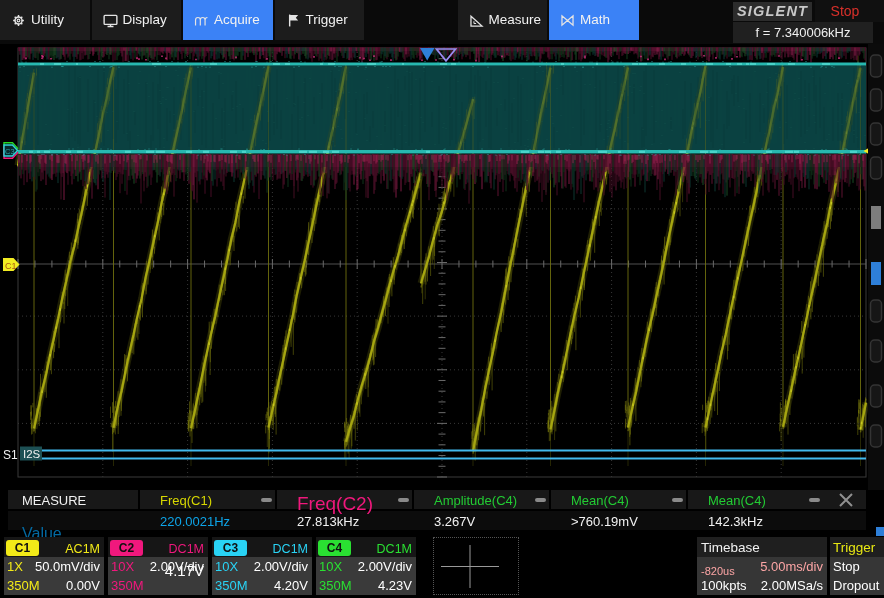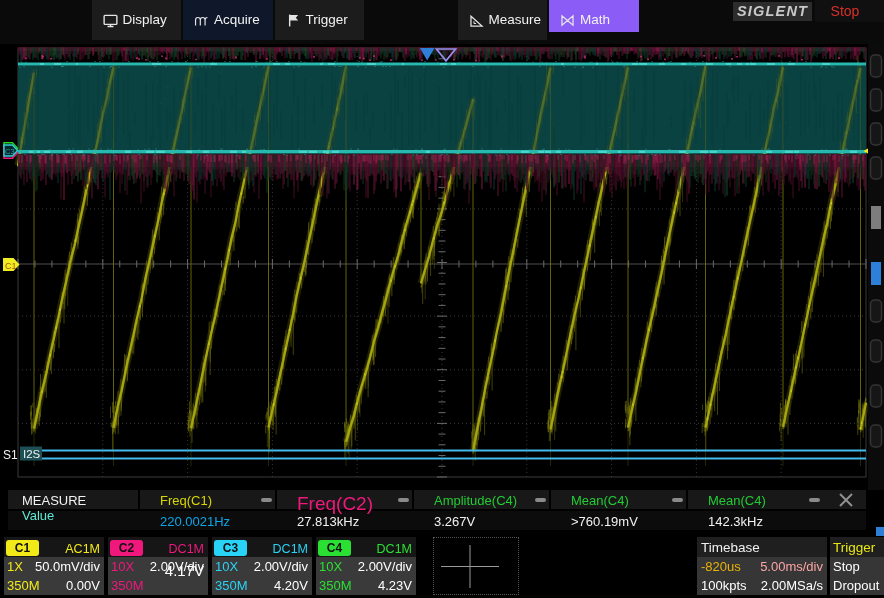--- a/index.html
+++ b/index.html
@@ -1,55 +1,64 @@
 <!DOCTYPE html>
 <html><head><meta charset="utf-8">
 <style>
 *{margin:0;padding:0;box-sizing:border-box}
 html,body{width:884px;height:598px;background:#000;overflow:hidden;font-family:"Liberation Sans",sans-serif}
 </style></head>
 <body>
 <div style="position:absolute;left:0;top:0;width:884px;height:44px;background:#0a0a0a">
+<div style="position:absolute;left:0.0px;top:0;width:89.5px;height:40px;background:#1c1c1c">
+<svg width="17" height="17" viewBox="0 0 20 20" style="position:absolute;left:10px;top:12px">
+        <path d="M10 6.2V3.5M10 16.5v-2.7M13.6 10H16.3M3.7 10H6.4M12.6 7.4l1.9-1.9M5.5 14.5l1.9-1.9M12.6 12.6l1.9 1.9M5.5 5.5l1.9 1.9" stroke="#e4e4e4" stroke-width="1.7" fill="none"></path>
+        <circle cx="10" cy="10" r="4.2" fill="none" stroke="#e4e4e4" stroke-width="1.7"></circle>
+        <circle cx="10" cy="10" r="1.6" fill="none" stroke="#e4e4e4" stroke-width="1.3"></circle>
+      </svg>
+<span style="position:absolute;left:31px;top:12px;font-size:13.5px;color:#f2f2f2">Utility</span>
+    </div>
 <div style="position:absolute;left:91.5px;top:0;width:89.5px;height:40px;background:#1c1c1c">
 <svg width="17" height="17" viewBox="0 0 20 20" style="position:absolute;left:10px;top:12px">
         <rect x="2.5" y="4" width="15" height="10.5" rx="1" fill="none" stroke="#e4e4e4" stroke-width="1.6"></rect>
         <path d="M10 14.5v2.2M6.5 17h7" stroke="#e4e4e4" stroke-width="1.6" fill="none"></path>
       </svg>
 <span style="position:absolute;left:31px;top:12px;font-size:13.5px;color:#f2f2f2">Display</span>
     </div>
-<div style="position:absolute;left:183.0px;top:0;width:89.5px;height:40px;background:#0f172a">
+<div style="position:absolute;left:183.0px;top:0;width:89.5px;height:40px;background:#3b82f6">
 <svg width="17" height="17" viewBox="0 0 20 20" style="position:absolute;left:10px;top:12px">
         <path d="M3 16V9.5Q3 6.5 5.8 6.5T8.6 9.5M8.6 16V9.5M8.6 9.5Q8.6 6.5 11.4 6.5T14.2 9.5V16M14.2 9.5Q14.2 6.5 17 6.5" stroke="#e4e4e4" stroke-width="1.4" fill="none"></path>
       </svg>
 <span style="position:absolute;left:31px;top:12px;font-size:13.5px;color:#f2f2f2">Acquire</span>
     </div>
 <div style="position:absolute;left:274.5px;top:0;width:89.5px;height:40px;background:#1c1c1c">
 <svg width="17" height="17" viewBox="0 0 20 20" style="position:absolute;left:10px;top:12px">
         <path d="M5.5 3v14" stroke="#e4e4e4" stroke-width="1.7" fill="none"></path>
         <path d="M5.5 3.5h10l-2.8 3.2 2.8 3.2h-10z" fill="#e4e4e4"></path>
       </svg>
 <span style="position:absolute;left:31px;top:12px;font-size:13.5px;color:#f2f2f2">Trigger</span>
     </div>
 <div style="position:absolute;left:457.5px;top:0;width:89.5px;height:40px;background:#1c1c1c">
 <svg width="17" height="17" viewBox="0 0 20 20" style="position:absolute;left:10px;top:12px">
         <path d="M3.5 16.5V5l13 11.5z" fill="none" stroke="#e4e4e4" stroke-width="1.5"></path>
         <path d="M7 13.5h2.5M7 13.5v-2.5" stroke="#e4e4e4" stroke-width="1.2" fill="none"></path>
       </svg>
 <span style="position:absolute;left:31px;top:12px;font-size:13.5px;color:#f2f2f2">Measure</span>
     </div>
-<div style="position:absolute;left:549.0px;top:0;width:89.5px;height:32px;background:#8b5cf6">
+<div style="position:absolute;left:549.0px;top:0;width:89.5px;height:40px;background:#3b82f6">
 <svg width="17" height="17" viewBox="0 0 20 20" style="position:absolute;left:10px;top:12px">
         <path d="M3.5 4.5v11l6.5-5.5zM16.5 4.5v11L10 10z" fill="none" stroke="#e4e4e4" stroke-width="1.5"></path>
       </svg>
 <span style="position:absolute;left:31px;top:12px;font-size:13.5px;color:#f2f2f2">Math</span>
     </div>
 
 <div style="position:absolute;left:815px;top:0;width:69px;height:22px;background:#101010"></div>
 <div style="position:absolute;left:733px;top:2px;width:79px;height:19px;background:#2c2c2c;color:#c9c9c9;font-weight:bold;font-size:14.5px;text-align:center;line-height:19px;letter-spacing:1.2px;font-style:italic">SIGLENT</div>
 <div style="position:absolute;left:822px;top:3px;width:46px;height:17px;color:#d8302a;font-size:14px;text-align:center;line-height:17px">Stop</div>
+<div style="position:absolute;left:733px;top:22px;width:140px;height:21px;background:#202020;color:#f0f0f0;font-size:13px;text-align:center;line-height:21px">f = 7.340006kHz</div>
 
 </div>
 <svg width="884" height="446" viewBox="0 44 884 446" style="position:absolute;left:0;top:44px">
 <rect x="0" y="44" width="884" height="446" fill="#000"></rect>
 <rect x="18" y="48" width="848" height="429" fill="none" stroke="#3a3a3a" stroke-width="1"></rect>
 <path d="M102.8 48V477M187.6 48V477M272.4 48V477M357.2 48V477M526.8 48V477M611.6 48V477M696.4 48V477M781.2 48V477" stroke="#373737" stroke-width="1" stroke-dasharray="1 3" fill="none"></path>
 <path d="M18 101.6H866M18 155.2H866M18 208.9H866M18 316.1H866M18 369.8H866M18 423.4H866" stroke="#373737" stroke-width="1" stroke-dasharray="1 3" fill="none"></path>
 <path d="M18 264.0H866" stroke="#505050" stroke-width="1" fill="none"></path>
 <path d="M442.0 48V477" stroke="#373737" stroke-width="1" stroke-dasharray="1 3" fill="none"></path>
 <path d="M18.00 259.0V269.0M34.96 260.5V267.5M51.92 260.5V267.5M68.88 260.5V267.5M85.84 260.5V267.5M102.80 259.0V269.0M119.76 260.5V267.5M136.72 260.5V267.5M153.68 260.5V267.5M170.64 260.5V267.5M187.60 259.0V269.0M204.56 260.5V267.5M221.52 260.5V267.5M238.48 260.5V267.5M255.44 260.5V267.5M272.40 259.0V269.0M289.36 260.5V267.5M306.32 260.5V267.5M323.28 260.5V267.5M340.24 260.5V267.5M357.20 259.0V269.0M374.16 260.5V267.5M391.12 260.5V267.5M408.08 260.5V267.5M425.04 260.5V267.5M442.00 259.0V269.0M458.96 260.5V267.5M475.92 260.5V267.5M492.88 260.5V267.5M509.84 260.5V267.5M526.80 259.0V269.0M543.76 260.5V267.5M560.72 260.5V267.5M577.68 260.5V267.5M594.64 260.5V267.5M611.60 259.0V269.0M628.56 260.5V267.5M645.52 260.5V267.5M662.48 260.5V267.5M679.44 260.5V267.5M696.40 259.0V269.0M713.36 260.5V267.5M730.32 260.5V267.5M747.28 260.5V267.5M764.24 260.5V267.5M781.20 259.0V269.0M798.16 260.5V267.5M815.12 260.5V267.5M832.08 260.5V267.5M849.04 260.5V267.5M866.00 259.0V269.0M437.0 48.00H447.0M438.5 58.73H445.5M438.5 69.45H445.5M438.5 80.17H445.5M438.5 90.90H445.5M437.0 101.62H447.0M438.5 112.35H445.5M438.5 123.07H445.5M438.5 133.80H445.5M438.5 144.52H445.5M437.0 155.25H447.0M438.5 165.97H445.5M438.5 176.70H445.5M438.5 187.42H445.5M438.5 198.15H445.5M437.0 208.87H447.0M438.5 219.60H445.5M438.5 230.32H445.5M438.5 241.05H445.5M438.5 251.77H445.5M437.0 262.50H447.0M438.5 273.22H445.5M438.5 283.95H445.5M438.5 294.68H445.5M438.5 305.40H445.5M437.0 316.13H447.0M438.5 326.85H445.5M438.5 337.58H445.5M438.5 348.30H445.5M438.5 359.03H445.5M437.0 369.75H447.0M438.5 380.48H445.5M438.5 391.20H445.5M438.5 401.93H445.5M438.5 412.65H445.5M437.0 423.38H447.0M438.5 434.10H445.5M438.5 444.83H445.5M438.5 455.55H445.5M438.5 466.28H445.5M437.0 477.00H447.0" stroke="#6a6a6a" stroke-width="1" fill="none"></path>
@@ -120,21 +129,21 @@
 <rect x="870.5" y="340" width="11" height="22" rx="4" fill="#161616" stroke="#343434" stroke-width="1.5"></rect>
 <rect x="870.5" y="385" width="11" height="22" rx="4" fill="#161616" stroke="#343434" stroke-width="1.5"></rect>
 <rect x="870.5" y="425" width="11" height="22" rx="4" fill="#161616" stroke="#343434" stroke-width="1.5"></rect>
 <rect x="871" y="206" width="10" height="23" fill="#7d7d7d"></rect>
 <rect x="871" y="262" width="10" height="23" fill="#2e7fd8"></rect>
 </svg>
 <div style="position:absolute;left:0;top:490px;width:884px;height:41px;background:#000">
 <div style="position:absolute;left:8px;top:0;width:858px;height:19px;background:#181818"></div>
 <div style="position:absolute;left:8px;top:21px;width:858px;height:19px;background:#0c0c0c"></div>
 <div style="position:absolute;left:22px;top:2.5px;font-size:13px;color:#f2f2f2">MEASURE</div>
-<div style="position:absolute;left:22px;top:18px;font-size:13px;color:#5eead4">Value</div>
+<div style="position:absolute;left:22px;top:35px;font-size:16px;color:#0369a1">Value</div>
 <div style="position:absolute;left:138px;top:0;width:2px;height:19px;background:#000"></div>
 <div style="position:absolute;left:261px;top:7.5px;width:11px;height:4px;background:#8a8a8a;border-radius:2px"></div>
 <div style="position:absolute;left:160px;top:2.5px;font-size:13px;color:#d8d800">Freq(C1)</div>
 <div style="position:absolute;left:160px;top:23.5px;font-size:13px;color:#0ea5e9">220.0021Hz</div>
 <div style="position:absolute;left:275px;top:0;width:2px;height:19px;background:#000"></div>
 <div style="position:absolute;left:398px;top:7.5px;width:11px;height:4px;background:#8a8a8a;border-radius:2px"></div>
 <div style="position:absolute;left:297px;top:2.5px;font-size:19px;color:#f0187c">Freq(C2)</div>
 <div style="position:absolute;left:297px;top:23.5px;font-size:13px;color:#f2f2f2">27.813kHz</div>
 <div style="position:absolute;left:412px;top:0;width:2px;height:19px;background:#000"></div>
 <div style="position:absolute;left:535px;top:7.5px;width:11px;height:4px;background:#8a8a8a;border-radius:2px"></div>
@@ -191,21 +200,21 @@
 <div style="position:absolute;left:3px;top:40.5px;font-size:13px;color:#2ae032">350M</div>
 <div style="position:absolute;right:4px;top:40.5px;font-size:13px;color:#fff">4.23V</div>
 </div>
 <div style="position:absolute;left:433px;top:0;width:86px;height:58px;border:1px dotted #555"></div>
 <svg width="86" height="58" style="position:absolute;left:433px;top:0">
       <path d="M8 29.5H66M37 8V51" stroke="#999" stroke-width="1" fill="none"></path>
     </svg>
 <div style="position:absolute;left:697px;top:0;width:130px;height:58px;background:#1f1f1f">
 <div style="position:absolute;left:4px;top:3px;font-size:13.5px;color:#f2f2f2">Timebase</div>
 <div style="position:absolute;left:0;top:20px;width:130px;height:38px;background:#363636">
-<div style="position:absolute;left:4px;top:2px;font-size:13px;color:#eab308">-820us</div>
+<div style="position:absolute;left:4px;top:8px;font-size:11px;color:#fca5a5">-820us</div>
 <div style="position:absolute;right:4px;top:2px;font-size:13px;color:#fca5a5">5.00ms/div</div>
 <div style="position:absolute;left:4px;top:21px;font-size:13px;color:#fff">100kpts</div>
 <div style="position:absolute;right:4px;top:21px;font-size:13px;color:#fff">2.00MSa/s</div>
 </div>
     </div>
 <div style="position:absolute;left:830px;top:0;width:54px;height:58px;background:#1f1f1f">
 <div style="position:absolute;left:3px;top:3px;font-size:13.5px;color:#e8e813">Trigger</div>
 <div style="position:absolute;left:0;top:20px;width:54px;height:38px;background:#363636">
 <div style="position:absolute;left:3px;top:2px;font-size:13px;color:#fff">Stop</div>
 <div style="position:absolute;left:3px;top:21px;font-size:13px;color:#fff">Dropout</div>

